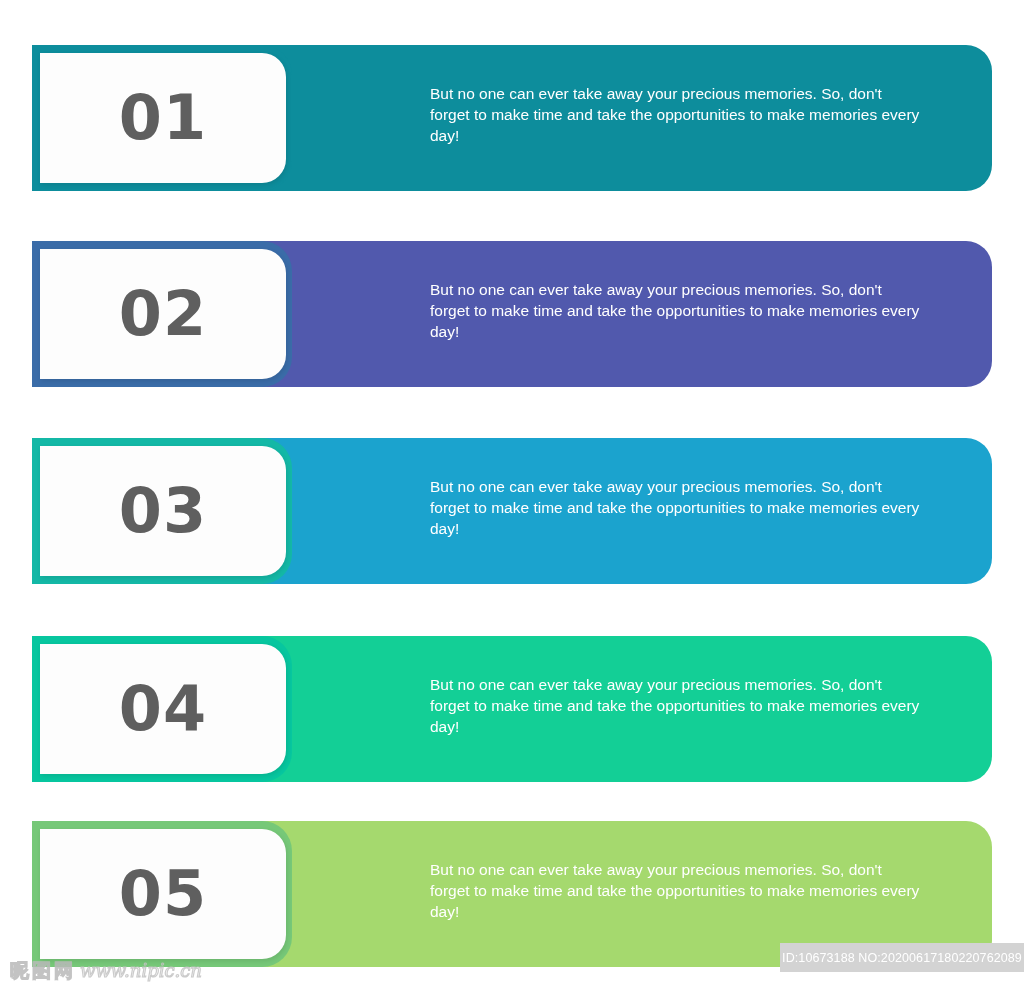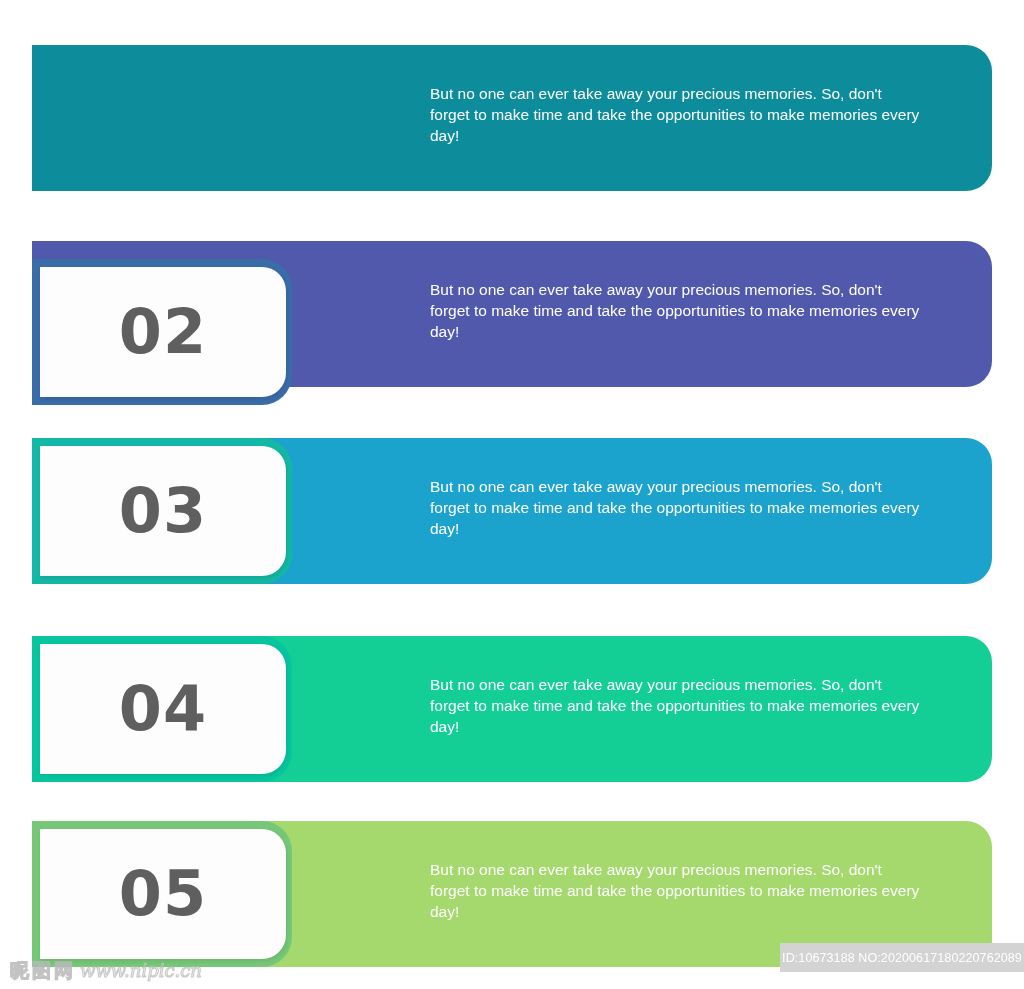--- a/index.html
+++ b/index.html
@@ -130,24 +130,29 @@
     white-space: nowrap;
   }
 </style>
 </head>
 <body>
 
 <div id="stage">
 
   <div id="rows-container">
       <div class="row" style="top: 45px; background: rgb(13, 141, 156);">
+        <div class="frame" style="background: rgb(13, 141, 156);">
+          <div class="card">
+            <div class="num">01</div>
+          </div>
+        </div>
         <div class="copy">But no one can ever take away your precious memories. So, don't forget to make time and take the opportunities to make memories every day!</div>
       </div>
       <div class="row" style="top: 241px; background: rgb(81, 89, 173);">
-        <div class="frame" style="background: rgb(58, 108, 168); margin-top: 18px;">
+        <div class="frame" style="background: rgb(58, 108, 168);">
           <div class="card">
             <div class="num">02</div>
           </div>
         </div>
         <div class="copy">But no one can ever take away your precious memories. So, don't forget to make time and take the opportunities to make memories every day!</div>
       </div>
       <div class="row" style="top: 438px; background: rgb(27, 163, 206);">
         <div class="frame" style="background: #14b8a6; padding-left: 24px;">
           <div class="card">
             <div class="num">03</div>

